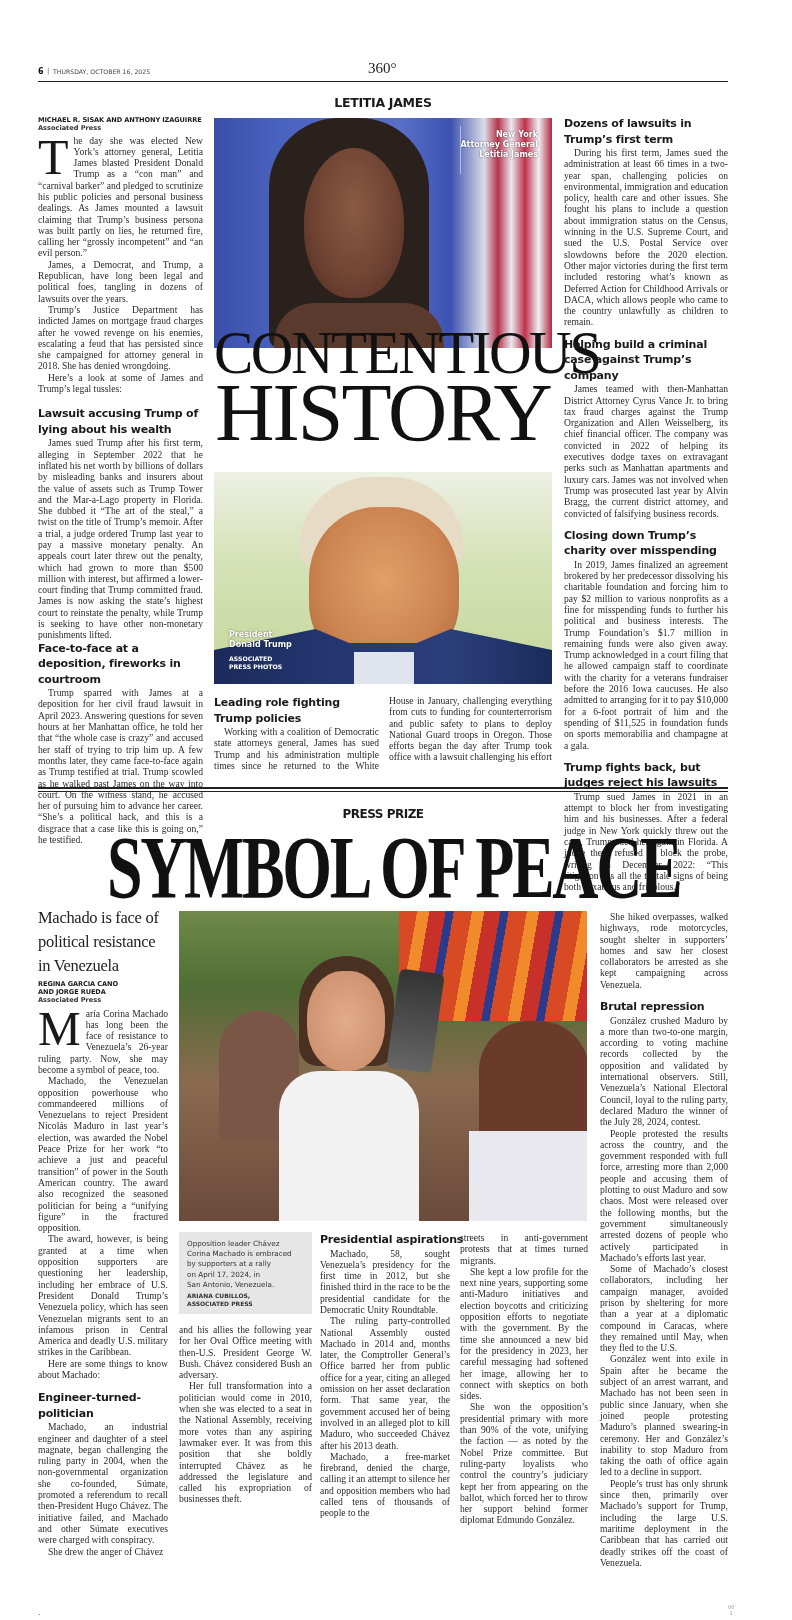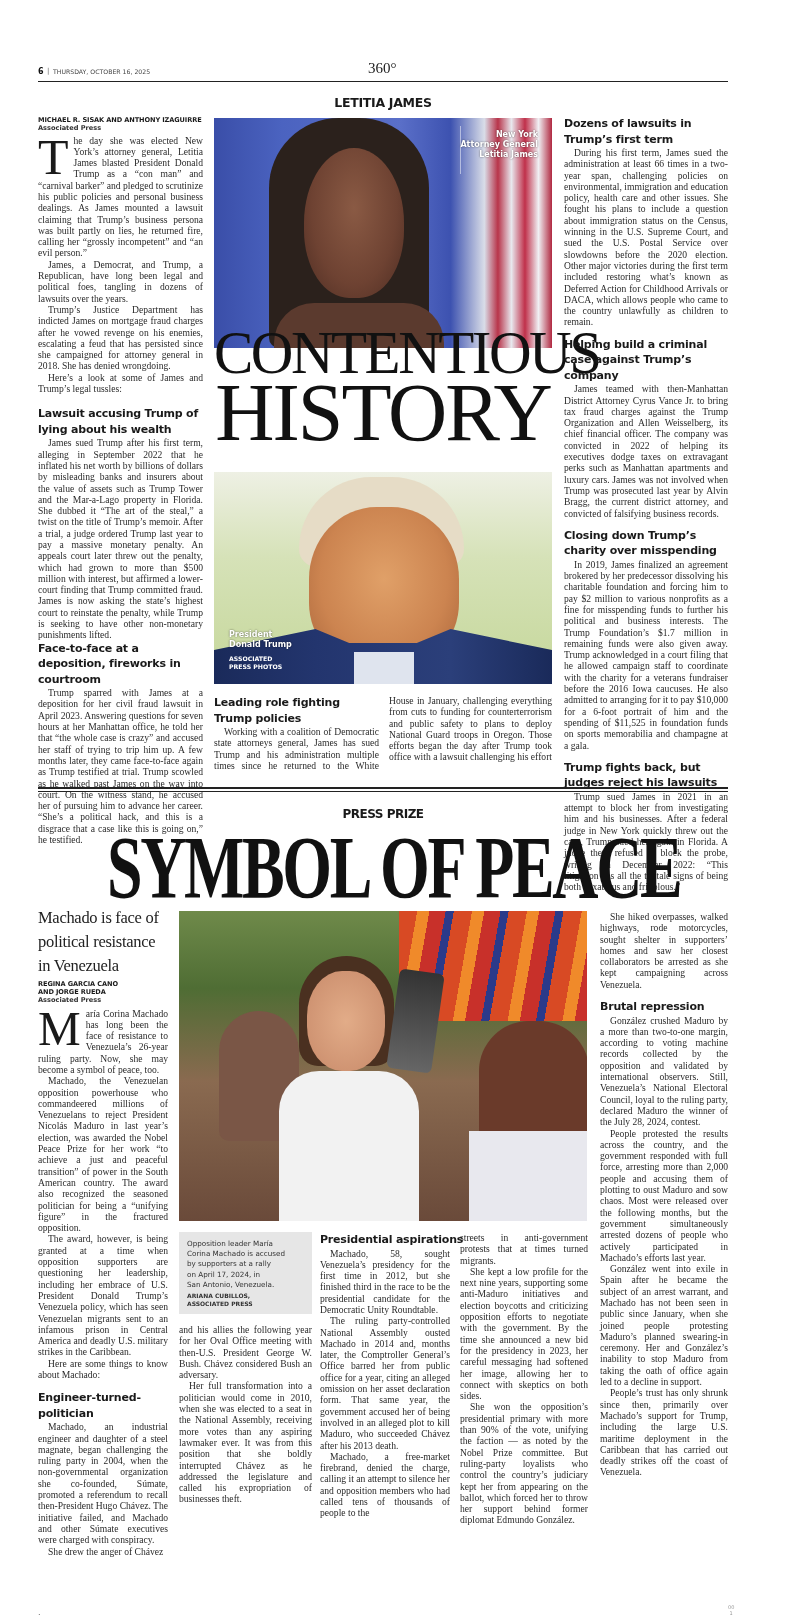--- a/index.html
+++ b/index.html
@@ -142,22 +142,22 @@
   <div class="abs" style="left:120px;top:45px;width:95px;height:110px;border-radius:50px 50px 20px 20px;background:#4a3020"></div>
   <div class="abs" style="left:128px;top:60px;width:78px;height:100px;border-radius:45%;background:radial-gradient(ellipse,#e2ac88 0%,#c88a6a 100%)"></div>
   <div class="abs" style="left:100px;top:160px;width:140px;height:150px;border-radius:40px 40px 0 0;background:#f2f2f2"></div>
   <div class="abs" style="left:214px;top:60px;width:45px;height:100px;border-radius:6px;background:linear-gradient(#333,#666);transform:rotate(8deg)"></div>
   <div class="abs" style="left:300px;top:110px;width:110px;height:200px;border-radius:50px 50px 0 0;background:#6a3a2a"></div>
   <div class="abs" style="left:290px;top:220px;width:118px;height:90px;background:#e8e8ee"></div>
 </div>
 
 <div class="abs" style="left:179px;top:1232px;width:133px;height:82px;background:#e6e6e6;padding:7px 8px">
   <div class="sans" style="font-size:7.2px;line-height:10.2px;color:#333">
-    <div>Opposition leader María</div>
-    <div>Corina Machado is accused</div>
+    <div>Opposition leader Chávez</div>
+    <div>Corina Machado is embraced</div>
     <div>by supporters at a rally</div>
     <div>on April 17, 2024, in</div>
     <div>San Antonio, Venezuela.</div>
   </div>
   <div class="sans" style="font-size:6px;line-height:7.5px;font-weight:bold;color:#333;margin-top:2px">
     <div>ARIANA CUBILLOS,</div>
     <div>ASSOCIATED PRESS</div>
   </div>
 </div>
 
@@ -182,20 +182,21 @@
 </div>
 
 <div class="abs" style="left:600px;top:911px;width:128px">
   <div class="body-text">
     <p>She hiked overpasses, walked highways, rode motorcycles, sought shelter in supporters’ homes and saw her closest collaborators be arrested as she kept campaigning across Venezuela.</p>
   </div>
   <div class="sub">Brutal repression</div>
   <div class="body-text">
     <p>González crushed Maduro by a more than two-to-one margin, according to voting machine records collected by the opposition and validated by international observers. Still, Venezuela’s National Electoral Council, loyal to the ruling party, declared Maduro the winner of the July 28, 2024, contest.</p>
     <p>People protested the results across the country, and the government responded with full force, arresting more than 2,000 people and accusing them of plotting to oust Maduro and sow chaos. Most were released over the following months, but the government simultaneously arrested dozens of people who actively participated in Machado’s efforts last year.</p>
+    <p>Some of Machado’s closest collaborators, including her campaign manager, avoided prison by sheltering for more than a year at a diplomatic compound in Caracas, where they remained until May, when they fled to the U.S.</p>
     <p>González went into exile in Spain after he became the subject of an arrest warrant, and Machado has not been seen in public since January, when she joined people protesting Maduro’s planned swearing-in ceremony. Her and González’s inability to stop Maduro from taking the oath of office again led to a decline in support.</p>
     <p>People’s trust has only shrunk since then, primarily over Machado’s support for Trump, including the large U.S. maritime deployment in the Caribbean that has carried out deadly strikes off the coast of Venezuela.</p>
   </div>
 </div>
 
 <div class="abs sans" style="left:728px;top:1604px;font-size:5px;line-height:6px;color:#999;text-align:center">
   <div>00</div>
   <div>1</div>
 </div>
 <div class="abs" style="left:38px;top:1608px;font-size:8px;color:#333">.</div>

